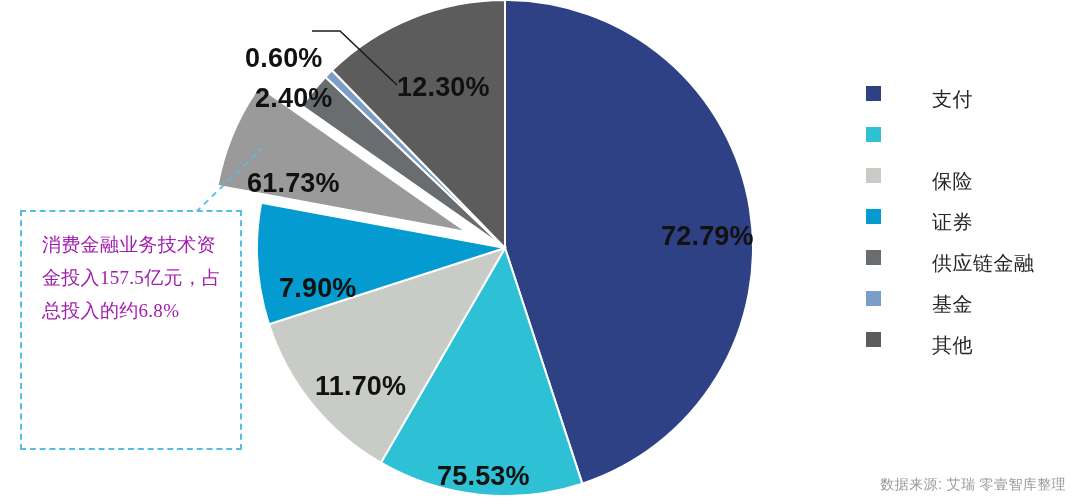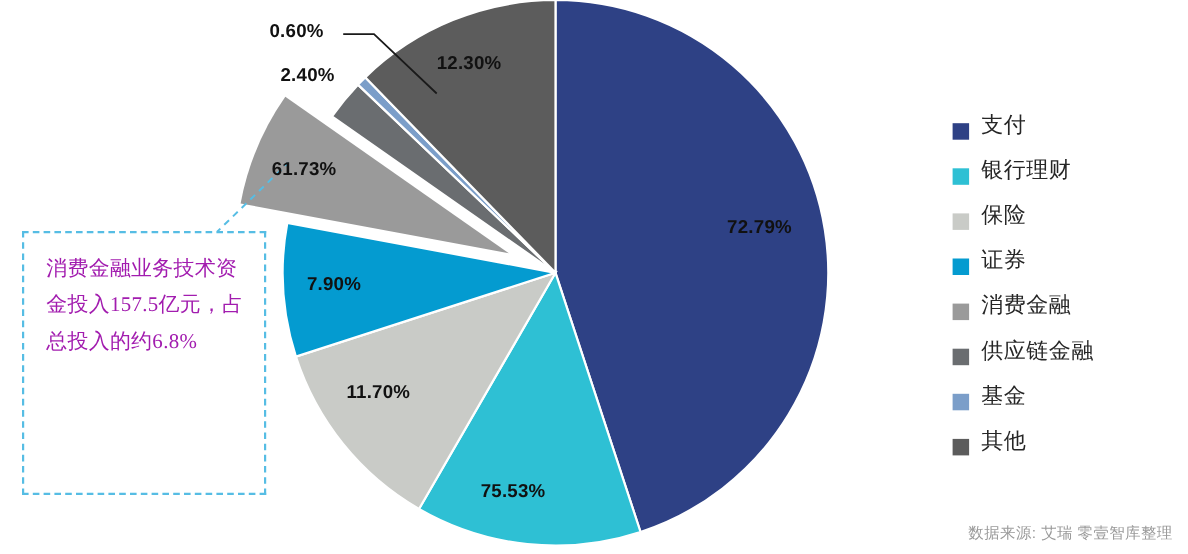--- a/index.html
+++ b/index.html
@@ -9,26 +9,27 @@
     background:#ffffff;
     font-family:"Liberation Sans","DejaVu Sans",sans-serif;
     overflow:hidden;
     position:relative;
   }
   #chart-root{position:absolute;inset:0;}
   svg.pie-svg{position:absolute;left:0;top:0;width:1080px;height:504px;}
 
   .pct-label{
     position:absolute;
-    font-size:17px;
+    font-size:27px;
     font-weight:600;
     color:#111111;
     letter-spacing:.2px;
     white-space:nowrap;
     user-select:none;
+    margin-top:24px;
   }
 
   
   #callout-box{
     position:absolute;
     left:20px;top:210px;
     width:222px;height:240px;
     border:2px dashed #56bde4;
     box-sizing:border-box;
     background:#ffffff;
@@ -46,22 +47,23 @@
   }
 
   
   #legend{
     position:absolute;
     left:866px;top:86px;
     width:206px;
   }
   .legend-row{
     display:flex;
-    align-items:flex-end;
+    align-items:flex-start;
     height:41px;
+    gap:40px;
   }
   .legend-swatch{
     width:15px;height:15px;
     flex:0 0 15px;
     margin-right:11px;
     display:block;
   }
   .legend-label{
     font-size:20px;
     color:#262626;
@@ -122,33 +124,28 @@
   <div id="callout-box"></div>
   <div id="callout-text">消费金融业务技术资金投入157.5亿元，占总投入的约6.8%</div>
 
   <div id="legend">
       <div class="legend-row">
         <span class="legend-swatch" style="background: rgb(46, 65, 133);"></span>
         <span class="legend-label">支付</span>
       </div>
       <div class="legend-row">
         <span class="legend-swatch" style="background: rgb(46, 192, 212);"></span>
-        <span class="legend-label">银行理财</span>
       </div>
       <div class="legend-row">
         <span class="legend-swatch" style="background: rgb(201, 203, 199);"></span>
         <span class="legend-label">保险</span>
       </div>
       <div class="legend-row">
         <span class="legend-swatch" style="background: rgb(4, 155, 208);"></span>
         <span class="legend-label">证券</span>
-      </div>
-      <div class="legend-row">
-        <span class="legend-swatch" style="background: rgb(154, 154, 154);"></span>
-        <span class="legend-label">消费金融</span>
       </div>
       <div class="legend-row">
         <span class="legend-swatch" style="background: rgb(106, 109, 112);"></span>
         <span class="legend-label">供应链金融</span>
       </div>
       <div class="legend-row">
         <span class="legend-swatch" style="background: rgb(123, 158, 201);"></span>
         <span class="legend-label">基金</span>
       </div>
       <div class="legend-row">

